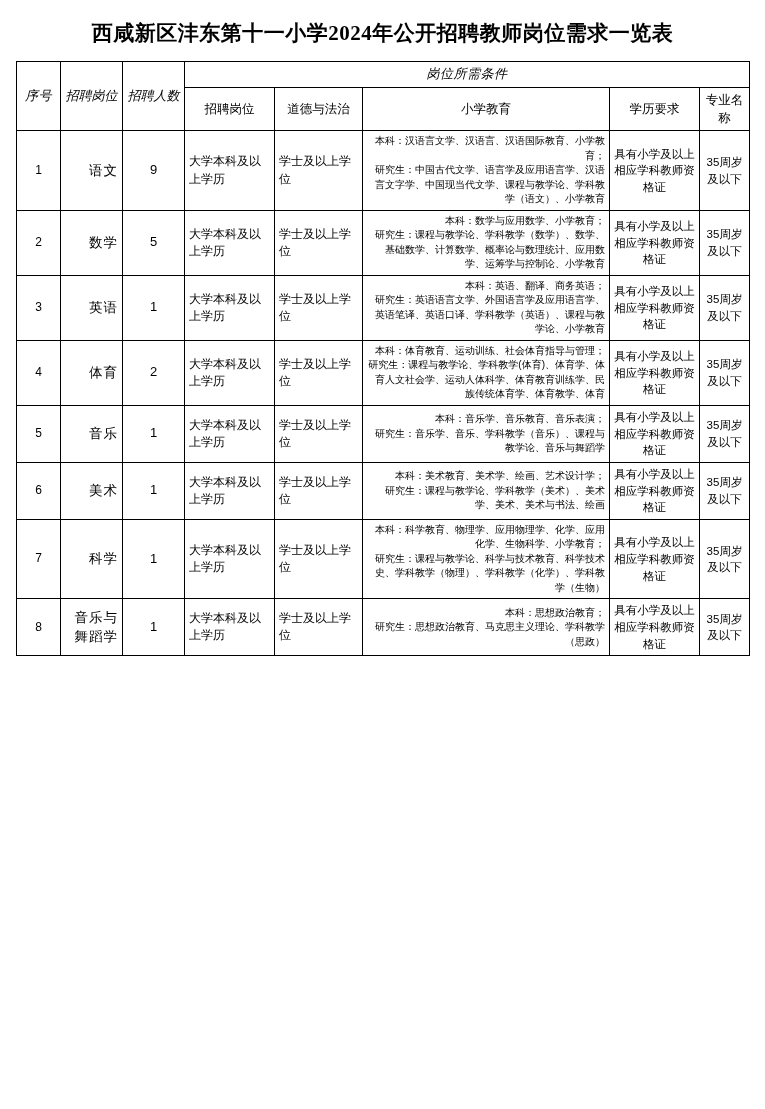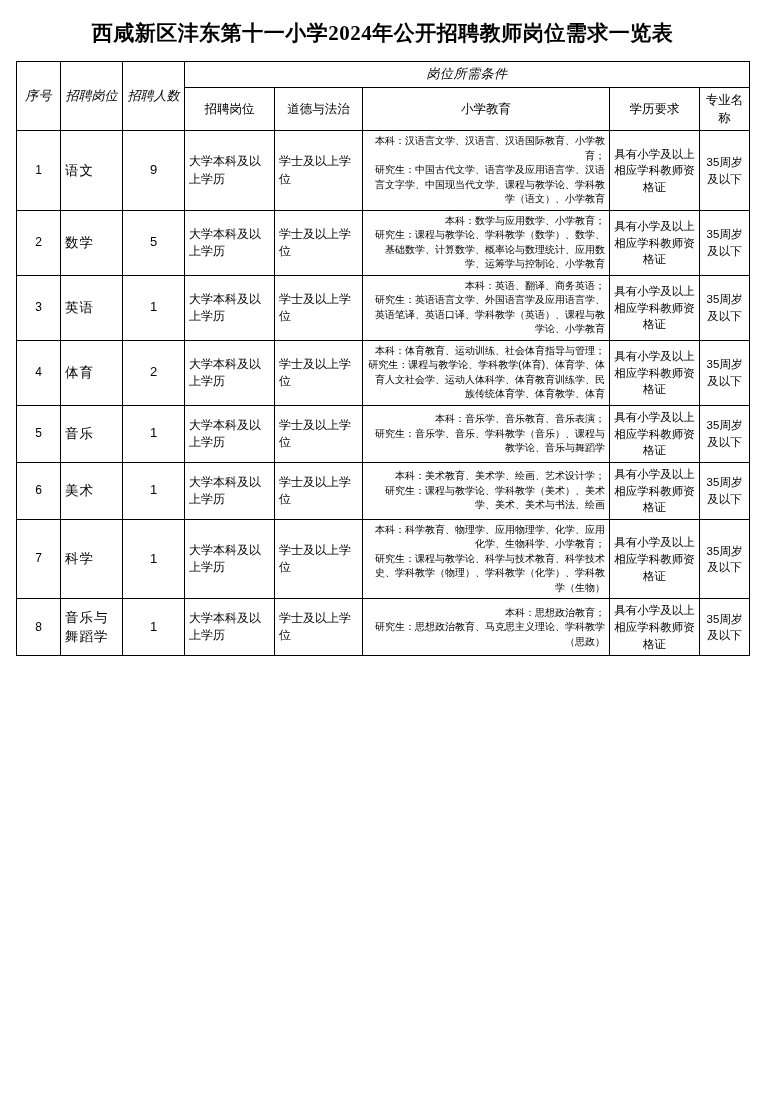--- a/index.html
+++ b/index.html
@@ -49,21 +49,21 @@
   .hdr-sm {
     text-align: center;
     font-weight: bold;
     font-size: 12.5px;
   }
   .c-seq {
     text-align: center;
     font-size: 12px;
   }
   .c-post {
-    text-align: left;
+    text-align: right;
     font-weight: bold;
     font-size: 13.5px;
     letter-spacing: 1px;
   }
   .c-num {
     text-align: center;
     font-weight: bold;
     font-size: 13px;
   }
   .c-center {

